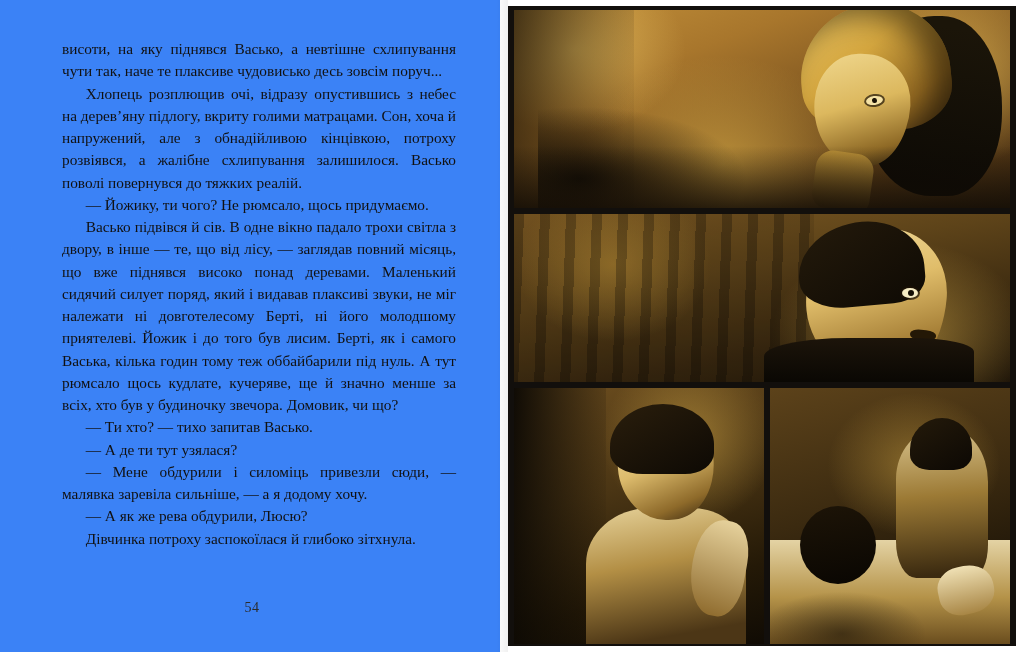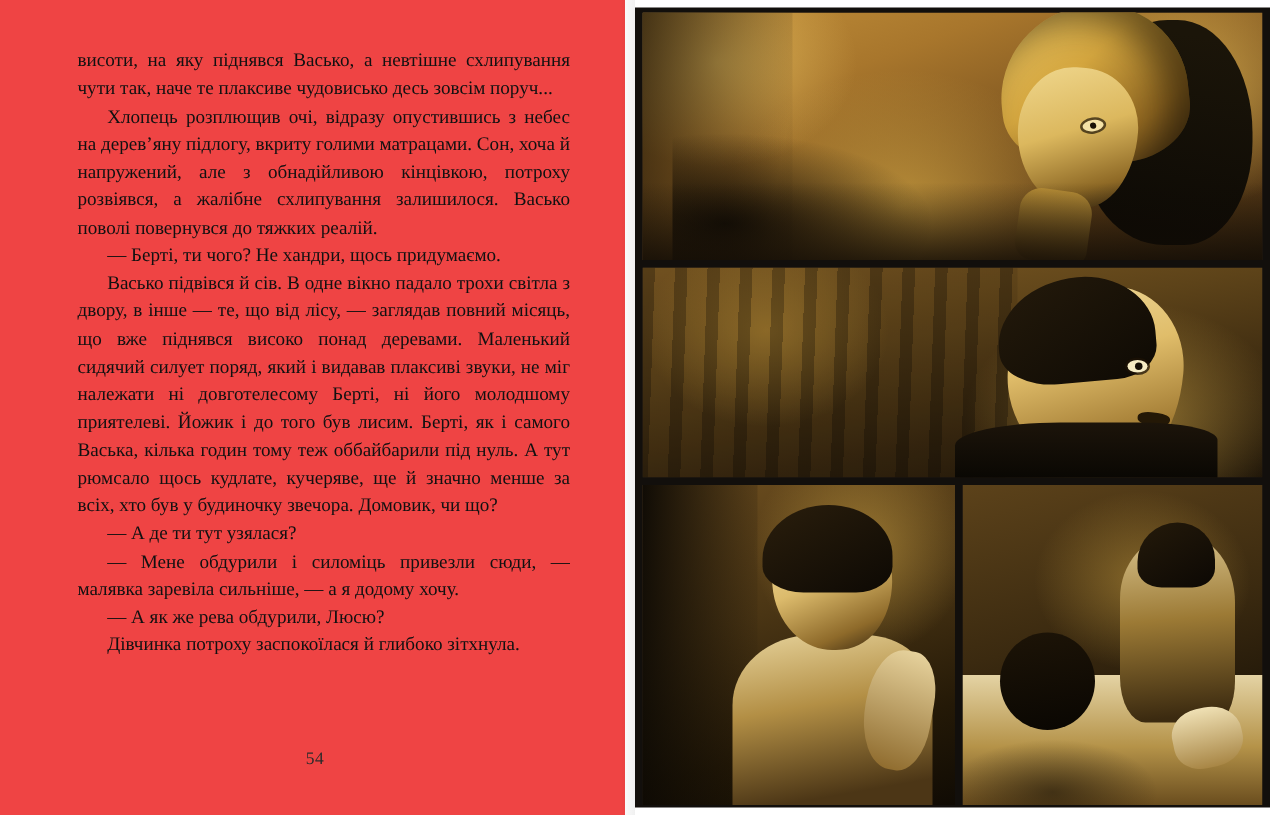--- a/index.html
+++ b/index.html
@@ -16,21 +16,21 @@
   .spread {
     display: flex;
     width: 1024px;
     height: 652px;
   }
 
   
   .page-left {
     width: 500px;
     height: 652px;
-    background: #ef4444;
+    background: #3b82f6;
     position: relative;
     box-sizing: border-box;
     padding: 38px 44px 0 62px;
   }
   .body-text {
     font-family: "Liberation Serif", serif;
     font-size: 15.3px;
     line-height: 1.455;
     color: #111111;
     text-align: justify;
@@ -271,22 +271,23 @@
 </style>
 </head>
 <body>
 
 <div class="spread">
 
   <div class="page-left">
     <div class="body-text">
       <p>висоти, на яку піднявся Васько, а невтішне схлипування чути так, наче те плаксиве чудовисько десь зовсім поруч...</p>
       <p class="indent">Хлопець розплющив очі, відразу опустившись з небес на дерев’яну підлогу, вкриту голими матрацами. Сон, хоча й напружений, але з обнадійливою кінцівкою, потроху розвіявся, а жалібне схлипування залишилося. Васько поволі повернувся до тяжких реалій.</p>
-      <p class="indent">— Берті, ти чого? Не хандри, щось придумаємо.</p>
+      <p class="indent">— Йожику, ти чого? Не рюмсало, щось придумаємо.</p>
       <p class="indent">Васько підвівся й сів. В одне вікно падало трохи світла з двору, в інше — те, що від лісу, — заглядав повний місяць, що вже піднявся високо понад деревами. Маленький сидячий силует поряд, який і видавав плаксиві звуки, не міг належати ні довготелесому Берті, ні його молодшому приятелеві. Йожик і до того був лисим. Берті, як і самого Васька, кілька годин тому теж оббайбарили під нуль. А тут рюмсало щось кудлате, кучеряве, ще й значно менше за всіх, хто був у будиночку звечора. Домовик, чи що?</p>
+      <p class="indent">— Ти хто? — тихо запитав Васько.</p>
       <p class="indent">— А де ти тут узялася?</p>
       <p class="indent">— Мене обдурили і силоміць привезли сюди, — малявка заревіла сильніше, — а я додому хочу.</p>
       <p class="indent">— А як же рева обдурили, Люсю?</p>
       <p class="indent">Дівчинка потроху заспокоїлася й глибоко зітхнула.</p>
     </div>
     <div class="page-number">54</div>
   </div>
 
   <div class="page-right">
     <div class="art-frame">

